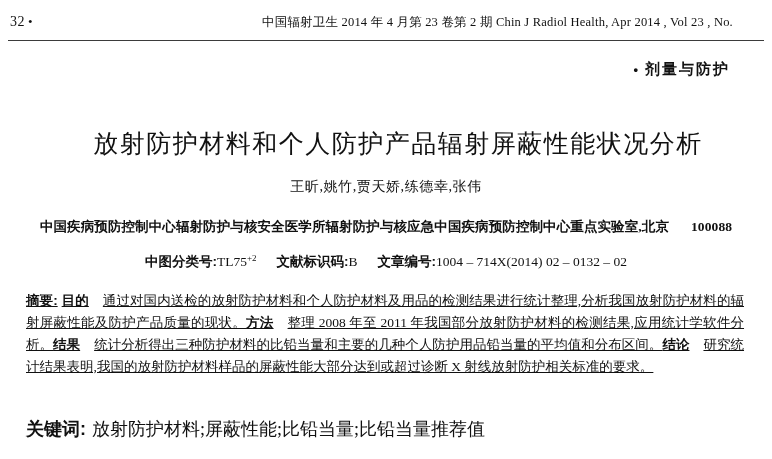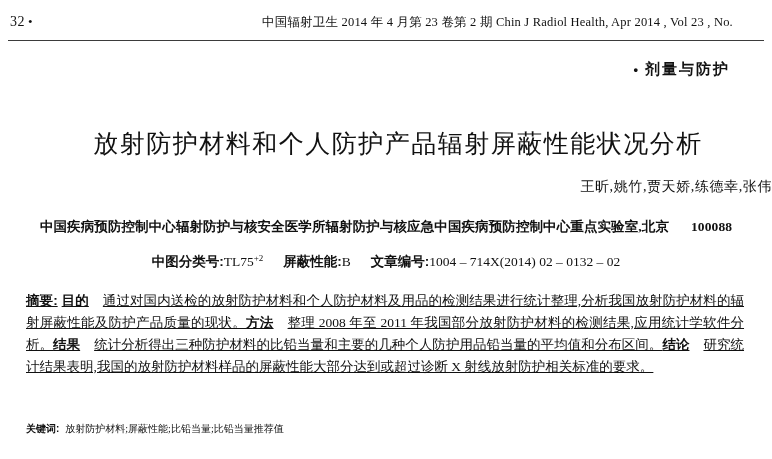--- a/index.html
+++ b/index.html
@@ -89,21 +89,21 @@
     letter-spacing: 1.5px;
     white-space: nowrap;
   }
 
   
   .authors {
     position: absolute;
     top: 178px;
     left: 0;
     width: 772px;
-    text-align: right;
+    text-align: center;
     font-size: 14px;
     letter-spacing: 0.6px;
   }
 
   
   .affiliation {
     position: absolute;
     top: 218px;
     left: 0;
     width: 772px;
@@ -158,21 +158,21 @@
   }
   .abstract .lbl-after { padding-right: 4px; }
   .abstract .gap { padding-left: 14px; }
 
   
   .keywords {
     position: absolute;
     top: 418px;
     left: 26px;
     width: 718px;
-    font-size: 10px;
+    font-size: 18px;
     line-height: 22px;
   }
   .keywords .lbl {
     font-family: "Liberation Sans", "DejaVu Sans", sans-serif;
     font-weight: bold;
     padding-right: 6px;
   }
 </style>
 </head>
 <body>
@@ -194,21 +194,21 @@
 
   <h1 class="title">放射防护材料和个人防护产品辐射屏蔽性能状况分析</h1>
 
   <div class="authors">王昕,姚竹,贾天娇,练德幸,张伟</div>
 
   <div class="affiliation">
     <span>中国疾病预防控制中心辐射防护与核安全医学所辐射防护与核应急中国疾病预防控制中心重点实验室,北京</span><span class="zipcode">100088</span>
   </div>
 
   <div class="classline">
-    <span class="seg"><b>中图分类号:</b><span>TL75</span><span class="sup">+2</span></span><span class="seg"><b>屏蔽性能:</b><span>B</span></span><span class="seg"><b>文章编号:</b><span>1004 – 714X(2014) 02 – 0132 – 02</span></span>
+    <span class="seg"><b>中图分类号:</b><span>TL75</span><span class="sup">+2</span></span><span class="seg"><b>文献标识码:</b><span>B</span></span><span class="seg"><b>文章编号:</b><span>1004 – 714X(2014) 02 – 0132 – 02</span></span>
   </div>
 
   <div class="abstract">
     <span class="lbl lbl-after">摘要:</span><span class="lbl">目的</span><span class="gap">通过对国内送检的放射防护材料和个人防护材料及用品的检测结果进行统计整理,分析我国放射防护材料的辐射屏蔽性能及防护产品质量的现状。</span><span class="lbl">方法</span><span class="gap">整理 2008 年至 2011 年我国部分放射防护材料的检测结果,应用统计学软件分析。</span><span class="lbl">结果</span><span class="gap">统计分析得出三种防护材料的比铅当量和主要的几种个人防护用品铅当量的平均值和分布区间。</span><span class="lbl">结论</span><span class="gap">研究统计结果表明,我国的放射防护材料样品的屏蔽性能大部分达到或超过诊断 X 射线放射防护相关标准的要求。</span>
   </div>
 
   <div class="keywords">
     <span class="lbl">关键词:</span><span>放射防护材料;屏蔽性能;比铅当量;比铅当量推荐值</span>
   </div>
 

